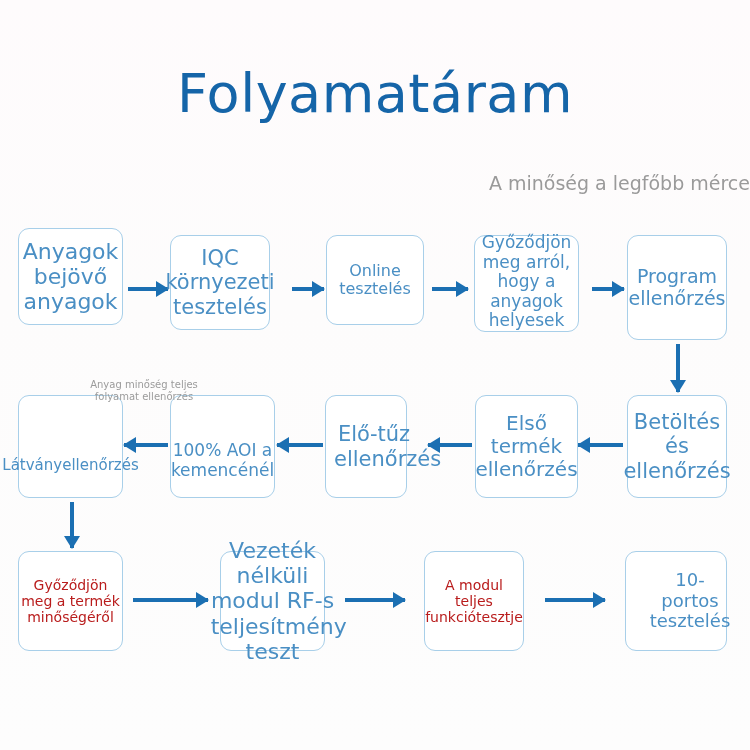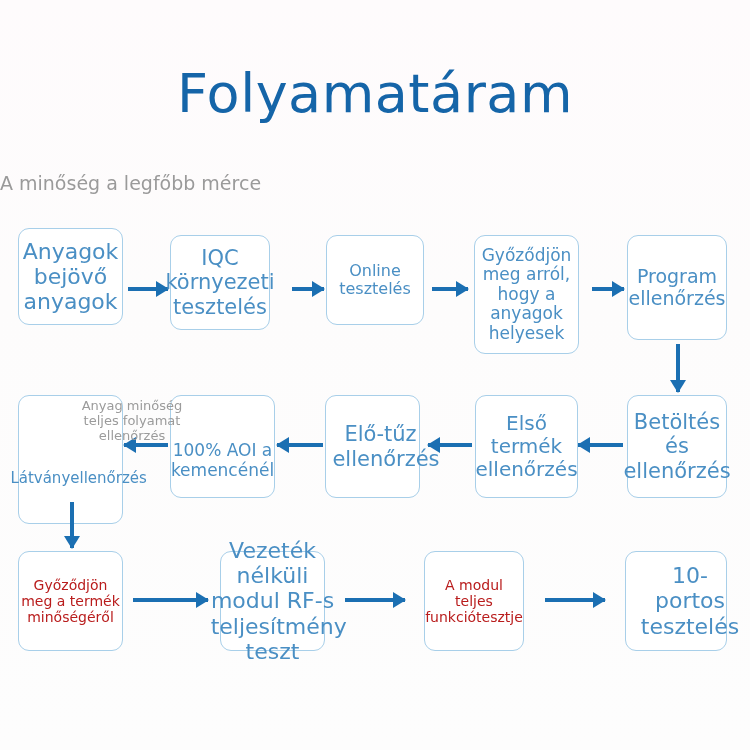--- a/index.html
+++ b/index.html
@@ -31,21 +31,21 @@
     font-weight: 400;
     color: #1565a8;
     letter-spacing: 0.5px;
     line-height: 1.1;
   }
   .subtitle {
     position: absolute;
     left: 0;
     top: 172px;
     width: 750px;
-    text-align: left;
+    text-align: right;
     font-size: 19px;
     font-weight: 400;
     color: #9a9a9a;
     line-height: 1.2;
   }
 
   
   .node {
     position: absolute;
     box-sizing: border-box;
@@ -145,21 +145,21 @@
   </div>
 
   <div class="arrow-h" style="left:292px; top:287px; width:32px;"></div>
 
   <div class="node" style="left:326px; top:235px; width:98px; height:90px;">
     <span class="label" style="font-size:16px; width:100%;">Online tesztelés</span>
   </div>
 
   <div class="arrow-h" style="left:432px; top:287px; width:36px;"></div>
 
-  <div class="node" style="left:474px; top:235px; width:105px; height:119px;">
+  <div class="node" style="left:474px; top:235px; width:105px; height:97px;align-items:flex-end;">
     <span class="label" style="font-size:17px; width:105%;">Győződjön meg arról, hogy a anyagok helyesek</span>
   </div>
 
   <div class="arrow-h" style="left:592px; top:287px; width:32px;"></div>
 
   <div class="node" style="left:627px; top:235px; width:100px; height:105px;">
     <span class="label" style="font-size:19px; width:115%;">Program ellenőrzés</span>
   </div>
 
   <div class="arrow-v" style="left:676px; top:344px; height:48px;"></div>
@@ -169,37 +169,37 @@
   </div>
 
   <div class="arrow-h left" style="left:578px; top:443px; width:45px;"></div>
 
   <div class="node" style="left:475px; top:395px; width:103px; height:103px;">
     <span class="label" style="font-size:20px; width:120%;">Első termék ellenőrzés</span>
   </div>
 
   <div class="arrow-h left" style="left:428px; top:443px; width:44px;"></div>
 
-  <div class="node" style="left:325px; top:395px; width:95px; height:103px;padding-left:16px;">
+  <div class="node" style="left:325px; top:395px; width:82px; height:103px;padding-left:16px;">
     <span class="label" style="font-size:21px; width:125%;">Elő-tűz ellenőrzés</span>
   </div>
 
   <div class="arrow-h left" style="left:277px; top:443px; width:46px;"></div>
 
   <div class="node" style="left:170px; top:395px; width:105px; height:103px;">
     <span class="label" style="font-size:17px; width:120%; transform:translateY(14px);">100% AOI a kemencénél</span>
   </div>
 
   <div class="arrow-h left" style="left:124px; top:443px; width:44px;"></div>
 
-  <div class="node" style="left:18px; top:395px; width:105px; height:129px;padding-left:8px;">
+  <div class="node" style="left:18px; top:395px; width:105px; height:103px;">
     <span class="label" style="font-size:15px; width:135%; transform:translateY(19px);">Látványellenőrzés</span>
   </div>
 
-  <div class="caption gray" style="left:76px; top:379px; width:112px; font-size:13px;margin-top:20px;">Anyag minőség teljes folyamat ellenőrzés</div>
+  <div class="caption gray" style="left:88px; top:379px; width:112px; font-size:10px;">Anyag minőség teljes folyamat ellenőrzés</div>
 
   <div class="arrow-v" style="left:70px; top:502px; height:46px;"></div>
 
   <div class="node small" style="left:18px; top:551px; width:105px; height:100px;">
     <span class="label" style="font-size:14px; width:100%;">Győződjön meg a termék minőségéről</span>
   </div>
 
   <div class="arrow-h" style="left:133px; top:598px; width:75px;"></div>
 
   <div class="node" style="left:220px; top:551px; width:105px; height:100px;">
@@ -208,16 +208,16 @@
 
   <div class="arrow-h" style="left:345px; top:598px; width:60px;"></div>
 
   <div class="node small" style="left:424px; top:551px; width:100px; height:100px;">
     <span class="label" style="font-size:14px; width:105%;">A modul teljes funkciótesztje</span>
   </div>
 
   <div class="arrow-h" style="left:545px; top:598px; width:60px;"></div>
 
   <div class="node" style="left:625px; top:551px; width:102px; height:100px;">
-    <span class="label" style="font-size:22px; width:115%;margin-left:28px;">10-portos tesztelés</span>
+    <span class="label" style="font-size:18px; width:115%;margin-left:28px;">10-portos tesztelés</span>
   </div>
 
 </div>
 
 </body></html>

